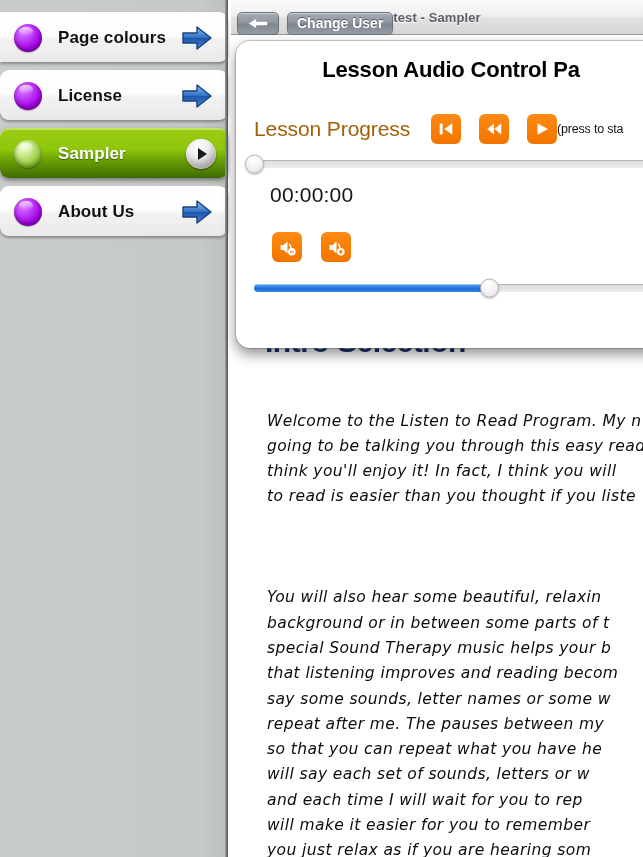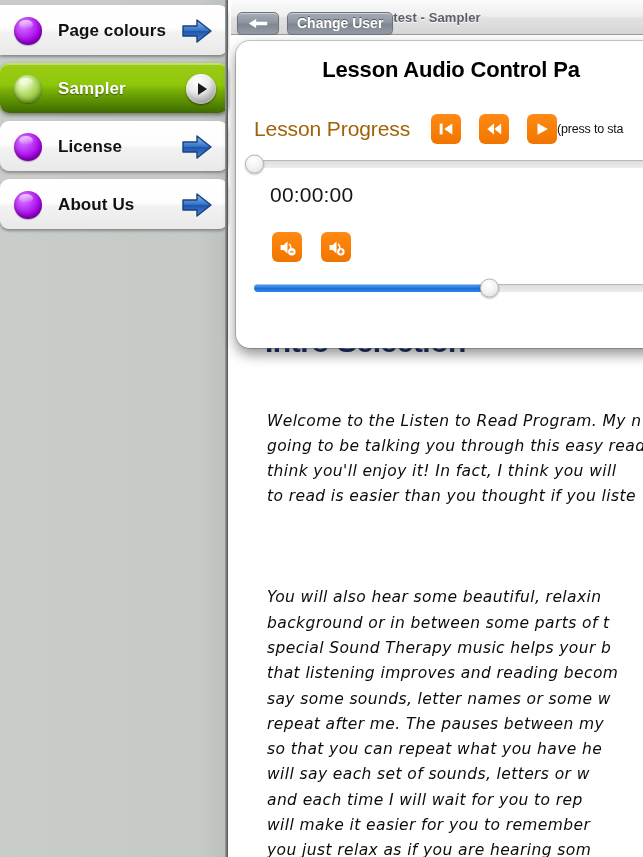--- a/index.html
+++ b/index.html
@@ -27,21 +27,21 @@
 
   
   #sidebar {
     position: absolute;
     left: 0; top: 0;
     width: 228px;
     height: 857px;
     background: #c6cbc8;
     background: linear-gradient(90deg,#c9cdca 0%,#c6cac7 88%,#bcc0bd 100%);
     box-sizing: border-box;
-    padding-top: 1px;
+    padding-top: 8px;
   }
   #sidebar:after {
     content: "";
     position: absolute;
     right: 0; top: 0;
     width: 3px; height: 100%;
     background: linear-gradient(90deg,#9ea2a0,#4e5150);
   }
 
   .side-row {
@@ -337,34 +337,34 @@
                 <stop offset="0.5" stop-color="#2f6fc4"></stop>
             <stop offset="0.52" stop-color="#1d56ab"></stop>
                 <stop offset="1" stop-color="#4d88d8"></stop>
           </linearGradient>
             </defs>
           <path d="M1,8 L15,8 L15,2 L29,13 L15,24 L15,18 L1,18 Z" fill="url(#ag1)" stroke="#17407f" stroke-width="1.4" stroke-linejoin="round"></path>
         </svg>
       </span>
     </div>
 
-    <div class="side-row selected">
-      <span class="bullet green"></span>
-      <span class="side-label">Sampler</span>
-      <span class="disc-play"></span>
-    </div>
-
     <div class="side-row">
       <span class="bullet"></span>
       <span class="side-label">License</span>
       <span class="arrow-blue">
         <svg viewBox="0 0 30 26" width="30" height="26">
           <path d="M1,8 L15,8 L15,2 L29,13 L15,24 L15,18 L1,18 Z" fill="url(#ag1)" stroke="#17407f" stroke-width="1.4" stroke-linejoin="round"></path>
         </svg>
       </span>
+    </div>
+
+    <div class="side-row selected">
+      <span class="bullet green"></span>
+      <span class="side-label">Sampler</span>
+      <span class="disc-play"></span>
     </div>
 
     <div class="side-row">
       <span class="bullet"></span>
       <span class="side-label">About Us</span>
       <span class="arrow-blue">
         <svg viewBox="0 0 30 26" width="30" height="26">
           <path d="M1,8 L15,8 L15,2 L29,13 L15,24 L15,18 L1,18 Z" fill="url(#ag1)" stroke="#17407f" stroke-width="1.4" stroke-linejoin="round"></path>
         </svg>
       </span>

